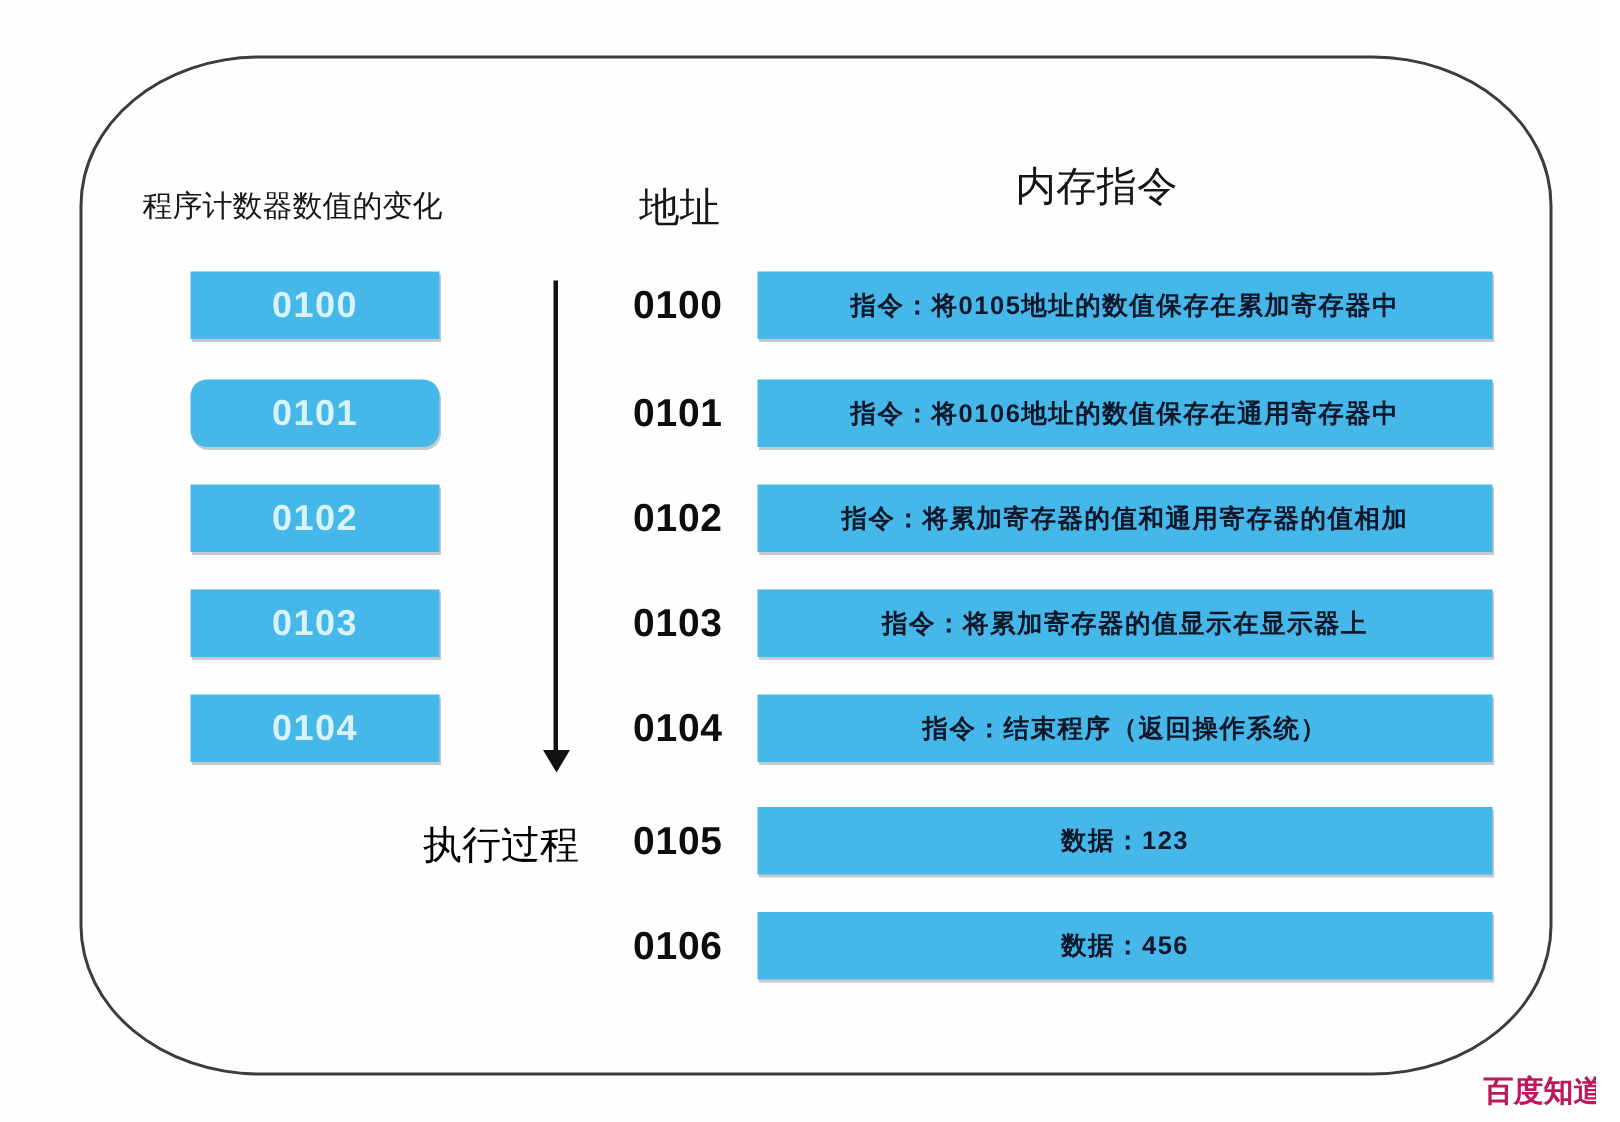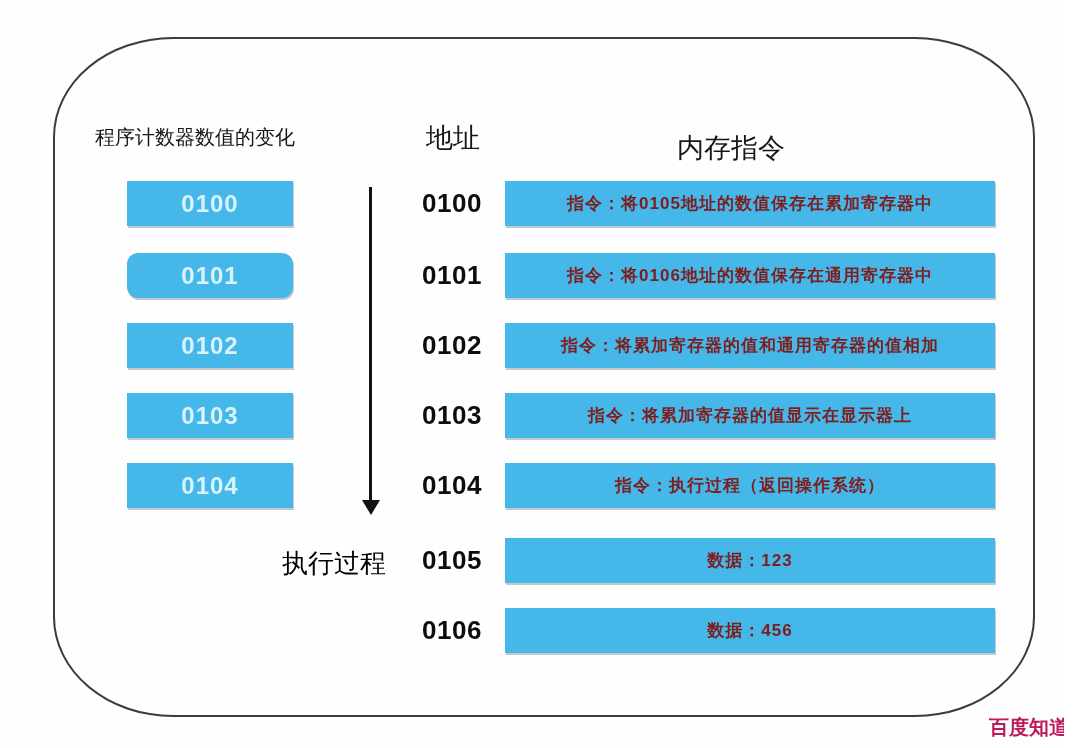--- a/index.html
+++ b/index.html
@@ -38,21 +38,21 @@
     font-weight: 500;
   }
   .addr-header {
     left: 426px;
     top: 120px;
     font-size: 27px;
     font-weight: 500;
   }
   .mem-header {
     left: 677px;
-    top: 130px;
+    top: 106px;
     font-size: 27px;
     font-weight: 500;
   }
   .pc-box {
     position: absolute;
     left: 127px;
     width: 166px;
     height: 45px;
     background: #45b7e8;
     box-shadow: 1px 2px 0 rgba(140,158,168,0.55);
@@ -108,21 +108,21 @@
     letter-spacing: 0.5px;
   }
   .mem-box {
     flex: 1;
     height: 45px;
     background: #45b7e8;
     box-shadow: 1px 2px 0 rgba(140,158,168,0.55);
     display: flex;
     align-items: center;
     justify-content: center;
-    color: #7f1d1d;
+    color: #0f172a;
     font-size: 17px;
     font-weight: 700;
     letter-spacing: 1px;
     white-space: nowrap;
   }
   .row-1 { top: 181px; }
   .row-2 { top: 253px; border-radius: 11px; }
   .row-3 { top: 323px; }
   .row-4 { top: 393px; }
   .row-5 { top: 463px; }
@@ -170,21 +170,21 @@
   <div class="mem-row row-3">
     <span class="mem-address">0102</span>
     <span class="mem-box">指令：将累加寄存器的值和通用寄存器的值相加</span>
   </div>
   <div class="mem-row row-4">
     <span class="mem-address">0103</span>
     <span class="mem-box">指令：将累加寄存器的值显示在显示器上</span>
   </div>
   <div class="mem-row row-5">
     <span class="mem-address">0104</span>
-    <span class="mem-box">指令：执行过程（返回操作系统）</span>
+    <span class="mem-box">指令：结束程序（返回操作系统）</span>
   </div>
   <div class="mem-row row-6">
     <span class="mem-address">0105</span>
     <span class="mem-box">数据：123</span>
   </div>
   <div class="mem-row row-7">
     <span class="mem-address">0106</span>
     <span class="mem-box">数据：456</span>
   </div>
 

